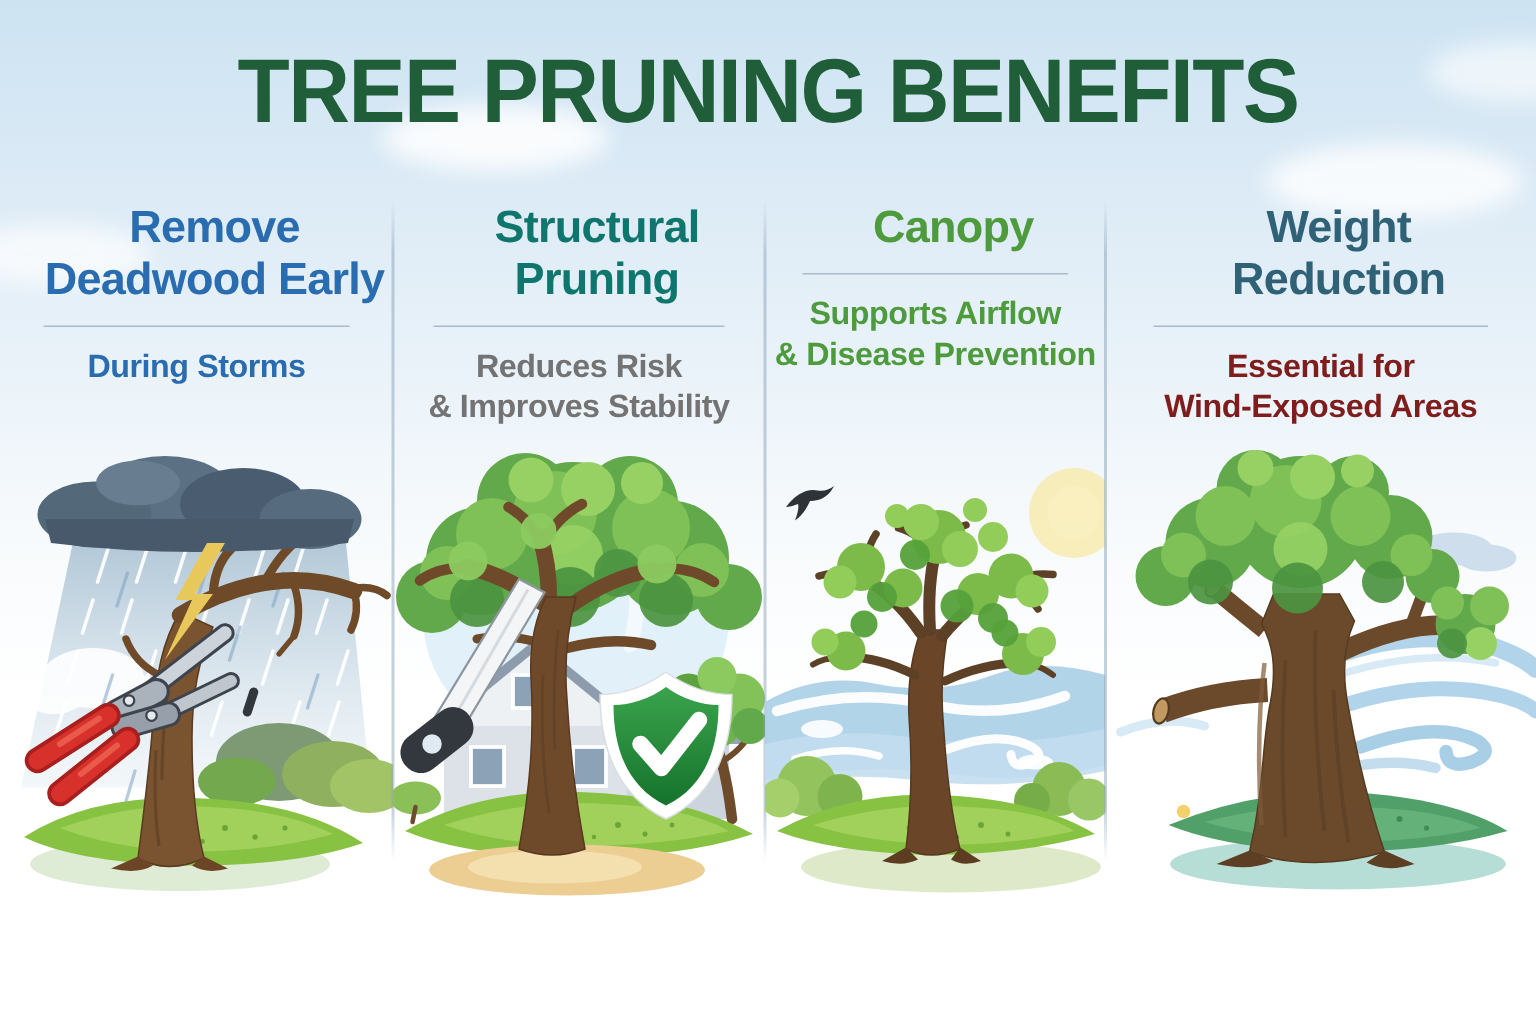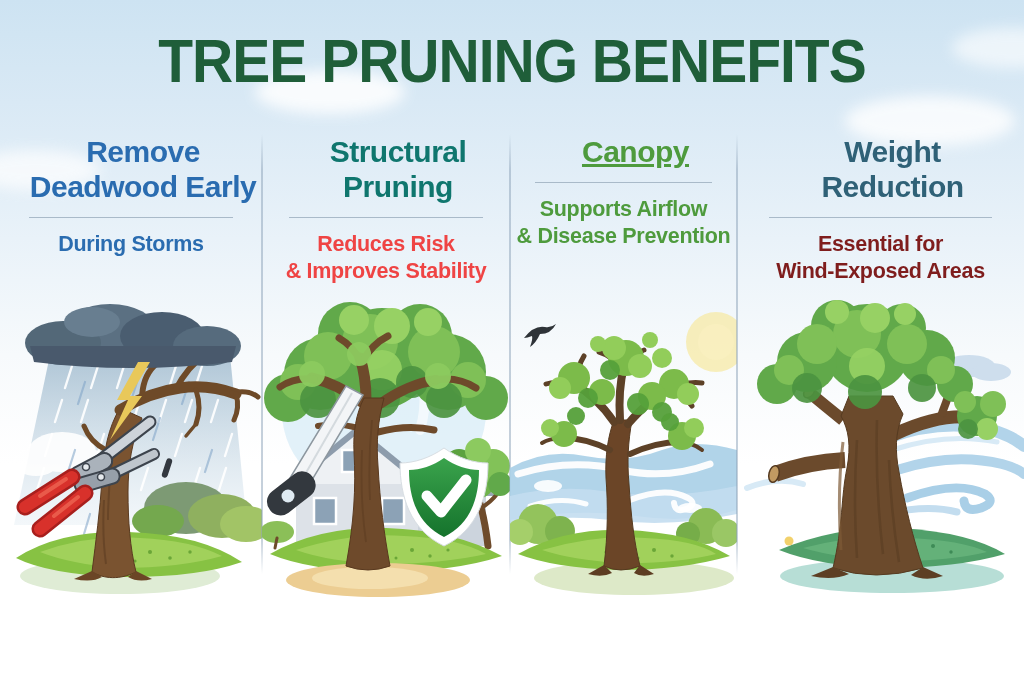--- a/index.html
+++ b/index.html
@@ -153,21 +153,21 @@
       <polygon points="138,62 117,100 128,100 110,140 142,96 130,96 150,62" fill="#e8c85a"></polygon>
     </svg>
   </article>
 
   <article class="column">
     <h2 class="col-heading" style="color: #0f766e;">
       <span>Structural</span>
       <span>Pruning</span>
     </h2>
     <div class="rule"></div>
-    <p class="col-sub" style="color: #ef4444;">
+    <p class="col-sub" style="color: #737373;">
       <span>Reduces Risk</span>
       <span>&amp; Improves Stability</span>
     </p>
     <svg class="illo" viewBox="0 0 248 300">
       <defs>
         <linearGradient id="shieldG" x1="0" y1="0" x2="0" y2="1">
           <stop offset="0" stop-color="#3aa34c"></stop>
             <stop offset="1" stop-color="#15732c"></stop>
         </linearGradient>
       </defs>
@@ -260,21 +260,21 @@
       </g>
       <g>
         <path d="M182,148 C196,158 212,163 226,163 C226,196 216,230 182,246 C148,230 138,196 138,163 C152,163 168,158 182,148 Z" fill="#ffffff" stroke="#d8dee3" stroke-width="1"></path>
         <path d="M182,158 C193,166 206,170 217,170 C217,197 209,224 182,237 C155,224 147,197 147,170 C158,170 171,166 182,158 Z" fill="url(#shieldG)"></path>
         <path d="M165,196 L179,212 L204,180" stroke="#ffffff" stroke-width="11" fill="none" stroke-linecap="round" stroke-linejoin="round"></path>
       </g>
     </svg>
   </article>
 
   <article class="column">
-    <h2 class="col-heading" style="color: rgb(78, 155, 61); text-decoration: underline;">
+    <h2 class="col-heading" style="color: rgb(78, 155, 61);">
       <span>Canopy</span>
     </h2>
     <div class="rule"></div>
     <p class="col-sub" style="color: rgb(78, 155, 61);">
       <span>Supports Airflow</span>
       <span>&amp; Disease Prevention</span>
     </p>
     <svg class="illo" viewBox="0 0 227 300">
       <g>
         <circle cx="206" cy="42" r="30" fill="#f6e8a0" opacity=".7"></circle>

